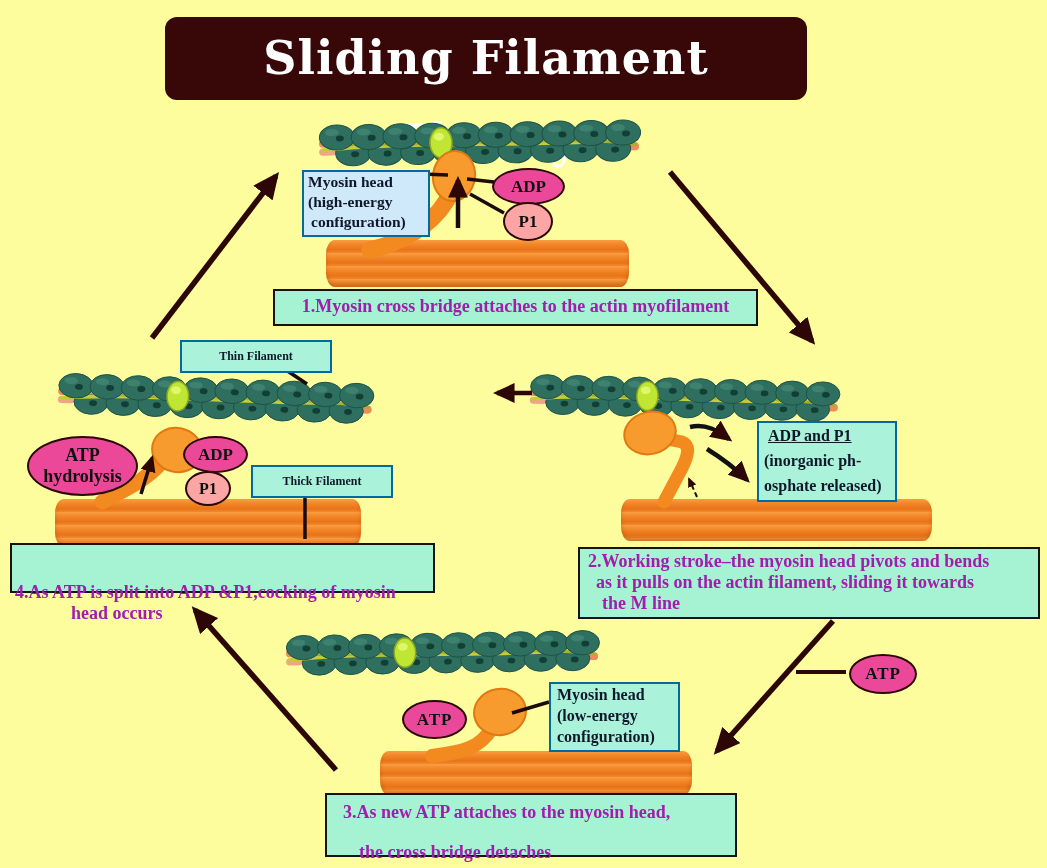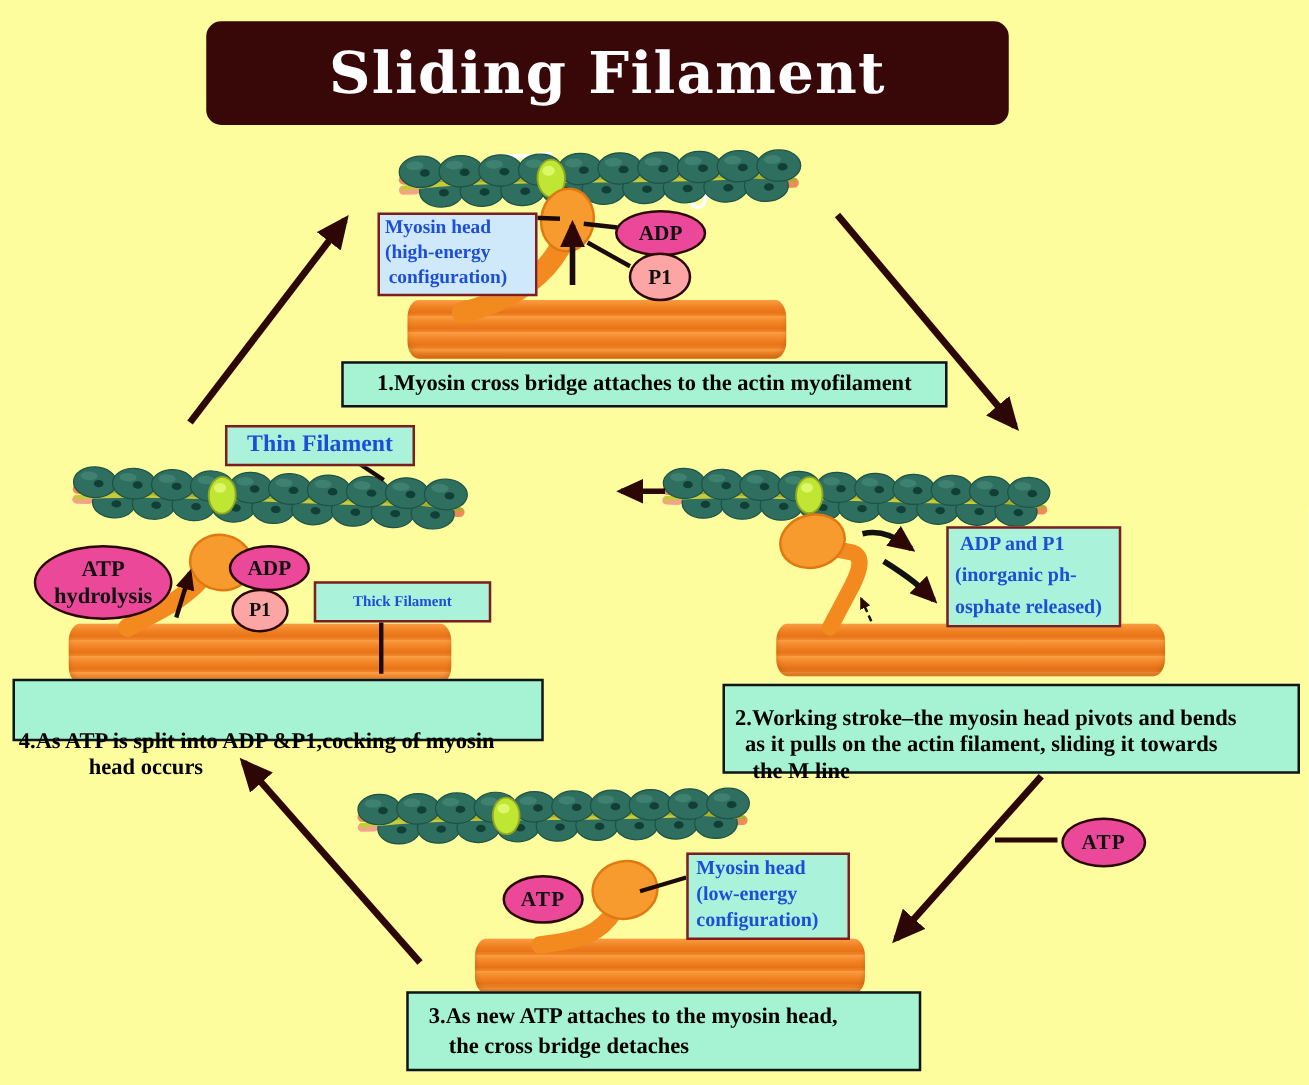--- a/index.html
+++ b/index.html
@@ -10,25 +10,25 @@
   }
   .title{
     position:absolute;left:165px;top:17px;width:642px;height:83px;
     background:#380708;border-radius:12px;
     color:#fff;font-family:"DejaVu Serif","Liberation Serif",serif;
     font-weight:bold;font-size:46px;line-height:83px;text-align:center;
     letter-spacing:1px;
   }
   .cap{
     position:absolute;background:#a5f3d2;border:2px solid #141414;
-    font-weight:bold;font-size:18px;color:#000000;white-space:nowrap;
+    font-weight:bold;font-size:18px;color:#a21caf;white-space:nowrap;
   }
   .cap .ln{line-height:21px;}
   .lbox{
-    position:absolute;border:2px solid #7f1d1d;font-weight:bold;color:#1d4ed8;
+    position:absolute;border:2px solid #0369a1;font-weight:bold;color:#0f172a;
     white-space:nowrap;
   }
   .aqua{background:#abf2da;}
   .blue{background:#cfe9fa;}
   .oval{
     position:absolute;border:2px solid #2a0808;border-radius:50%;
     font-weight:bold;color:#101010;text-align:center;
     display:flex;flex-direction:column;justify-content:center;
   }
   .pink{background:#ec4899;}
@@ -330,26 +330,26 @@
     <path d="M 796,672 L 846,672" stroke="#2d0606" stroke-width="4"></path>
     <path d="M 512,713 L 549,702" stroke="#1a0a0a" stroke-width="3.5"></path>
   </svg>
 
   <div class="lbox blue" style="left:302px;top:170px;width:120px;height:63px;font-size:15.5px;line-height:20px;padding-left:4px;">
     <div>Myosin head</div>
     <div>(high-energy</div>
     <div style="padding-left:3px;">configuration)</div>
   </div>
 
-  <div class="lbox aqua" style="left:180px;top:340px;width:148px;height:29px;font-size:19px;line-height:28px;text-align:center;font-family:Liberation Serif, serif;">Thin Filament</div>
+  <div class="lbox aqua" style="left:180px;top:340px;width:148px;height:29px;font-size:12px;line-height:28px;text-align:center;font-family:Liberation Serif, serif;">Thin Filament</div>
 
   <div class="lbox aqua" style="left:251px;top:465px;width:138px;height:29px;font-size:12px;line-height:28px;text-align:center;">Thick Filament</div>
 
   <div class="lbox aqua" style="left:757px;top:421px;width:131px;height:77px;font-size:16px;line-height:25px;padding-left:5px;">
-    <div style="padding-left:4px;">ADP and P1</div>
+    <div style="padding-left:4px;text-decoration:underline;">ADP and P1</div>
     <div>(inorganic ph-</div>
     <div>osphate released)</div>
   </div>
 
   <div class="lbox aqua" style="left:549px;top:682px;width:121px;height:66px;font-size:16px;line-height:21px;padding-left:6px;">
     <div>Myosin head</div>
     <div>(low-energy</div>
     <div>configuration)</div>
   </div>
 
@@ -364,28 +364,28 @@
   <div class="oval green" style="left:185px;top:471px;width:42px;height:31px;font-size:16px;">P1</div>
 
   <div class="oval pink" style="left:849px;top:654px;width:64px;height:36px;font-size:17px;letter-spacing:1px;">ATP</div>
   <div class="oval pink" style="left:402px;top:700px;width:61px;height:35px;font-size:17px;letter-spacing:1px;">ATP</div>
 
   <div class="cap" style="left:273px;top:289px;width:481px;height:33px;text-align:center;line-height:31px;">
     <span>1.Myosin cross bridge attaches to the actin myofilament</span>
   </div>
 
   <div class="cap" style="left:578px;top:547px;width:458px;height:66px;padding-top:2px;">
-    <div class="ln" style="padding-left:8px;margin-top:13px;">2.Working stroke–the myosin head pivots and bends</div>
+    <div class="ln" style="padding-left:8px;">2.Working stroke–the myosin head pivots and bends</div>
     <div class="ln" style="padding-left:16px;">as it pulls on the actin filament, sliding it towards</div>
     <div class="ln" style="padding-left:22px;">the M line</div>
   </div>
 
   <div class="cap" style="left:325px;top:793px;width:408px;height:55px;padding-top:5px;">
     <div class="ln" style="padding-left:16px;line-height:24px;">3.As new ATP attaches to the myosin head,</div>
-    <div class="ln" style="padding-left:32px;line-height:24px;">the cross bridge detaches</div>
+    <div class="ln" style="padding-left:32px;line-height:24px;margin-top:16px;">the cross bridge detaches</div>
   </div>
 
   <div class="cap" style="left:10px;top:543px;width:421px;height:45px;padding-top:1px;">
     <div class="ln" style="padding-left:3px;margin-top:36px;">4.As ATP is split into ADP &amp;P1,cocking of myosin</div>
     <div class="ln" style="padding-left:28px;margin-left:31px;">head occurs</div>
   </div>
 
 </div>
 
 </body></html>

